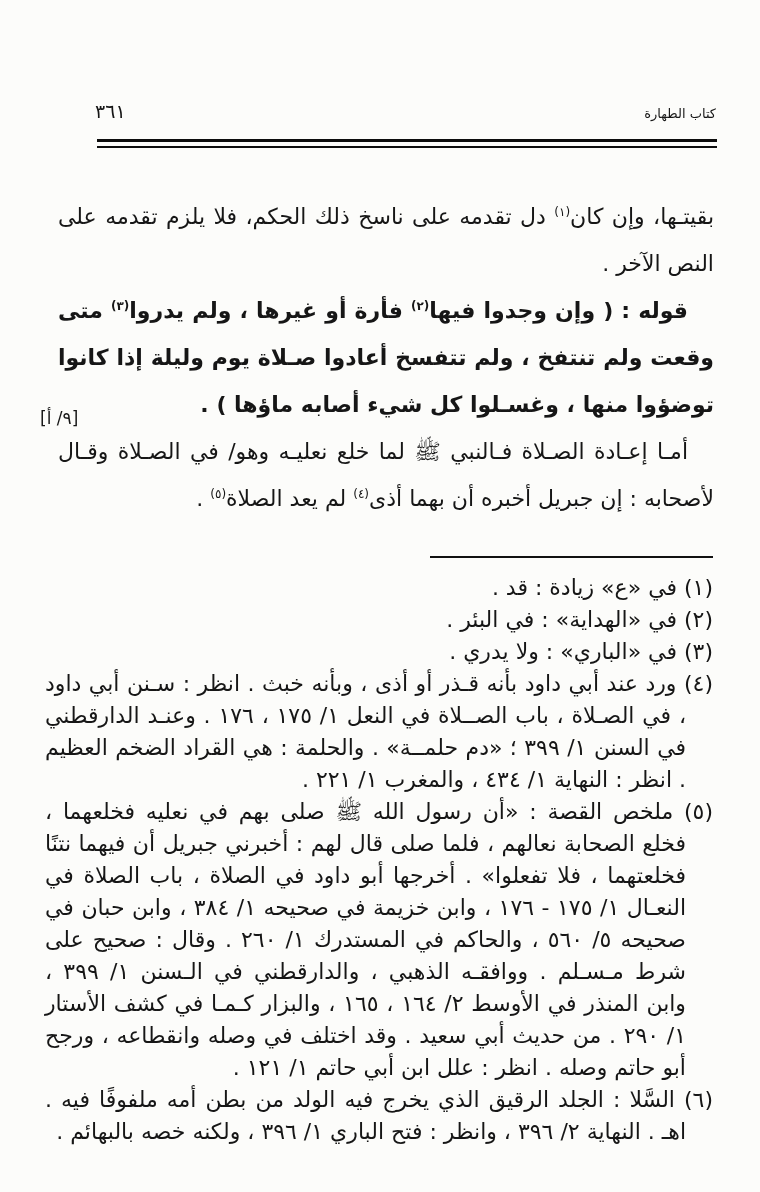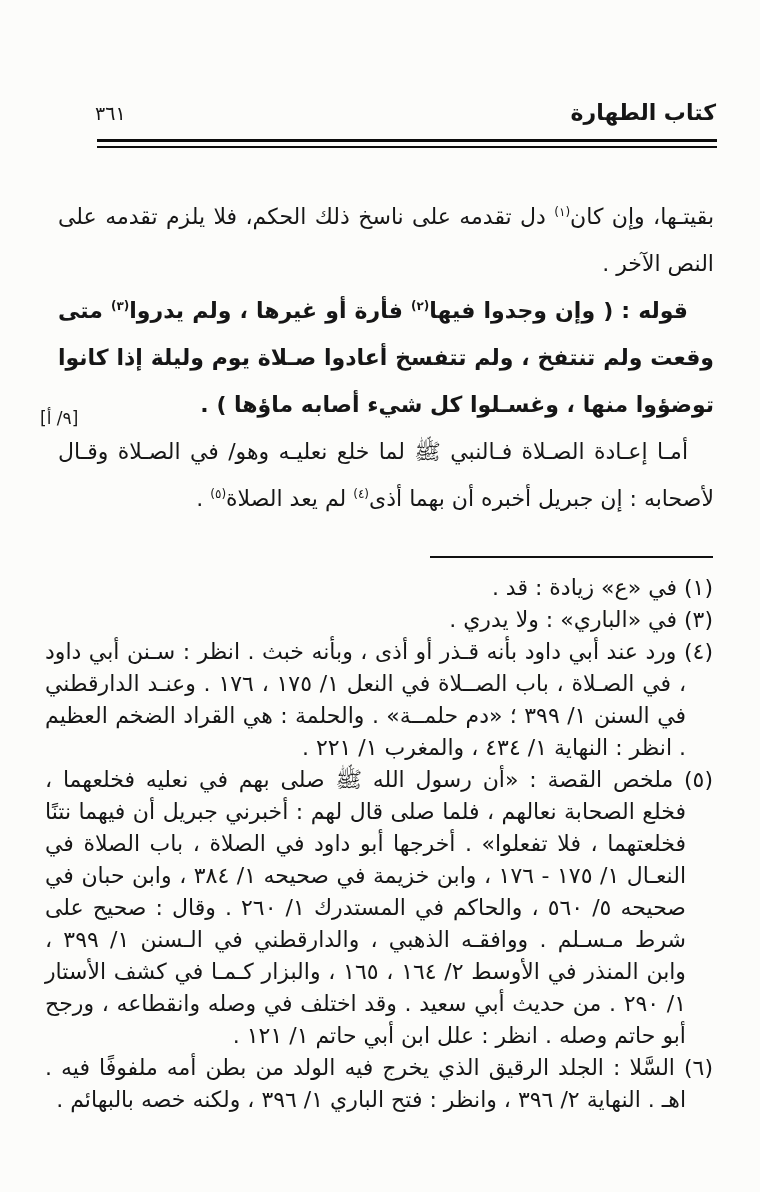--- a/index.html
+++ b/index.html
@@ -22,22 +22,22 @@
   .running-head {
     position: absolute;
     top: 100px;
     right: 44px;
     left: 95px;
     display: flex;
     justify-content: space-between;
     align-items: baseline;
   }
   .head-title {
-    font-size: 22px;
-    font-weight: bold;
+    font-size: 13px;
+    font-weight: normal;
     letter-spacing: 0.5px;
     text-align: right;
   }
   .head-page {
     font-size: 19px;
     direction: ltr;
   }
   .head-rule {
     position: absolute;
     top: 139px;
@@ -123,20 +123,24 @@
   <div class="folio-note">[٩/ أ]</div>
 
   <div class="footnotes">
     <div class="fn-sep"></div>
 
     <p class="footnote">
       <span class="fn-num">(١)</span>
       <span class="fn-text">في «ع» زيادة : قد .</span>
     </p>
 
+    <p class="footnote">
+      <span class="fn-num">(٢)</span>
+      <span class="fn-text">في «الهداية» : في البئر .</span>
+    </p>
 
     <p class="footnote">
       <span class="fn-num">(٣)</span>
       <span class="fn-text">في «الباري» : ولا يدري .</span>
     </p>
 
     <p class="footnote">
       <span class="fn-num">(٤)</span>
       <span class="fn-text">ورد عند أبي داود بأنه قـذر أو أذى ، وبأنه خبث . انظر : سـنن أبي داود ، في الصـلاة ، باب الصــلاة في النعل ١/ ١٧٥ ، ١٧٦ . وعنـد الدارقطني في السنن ١/ ٣٩٩ ؛ «دم حلمــة» . والحلمة : هي القراد الضخم العظيم . انظر : النهاية ١/ ٤٣٤ ، والمغرب ١/ ٢٢١ .</span>
     </p>

